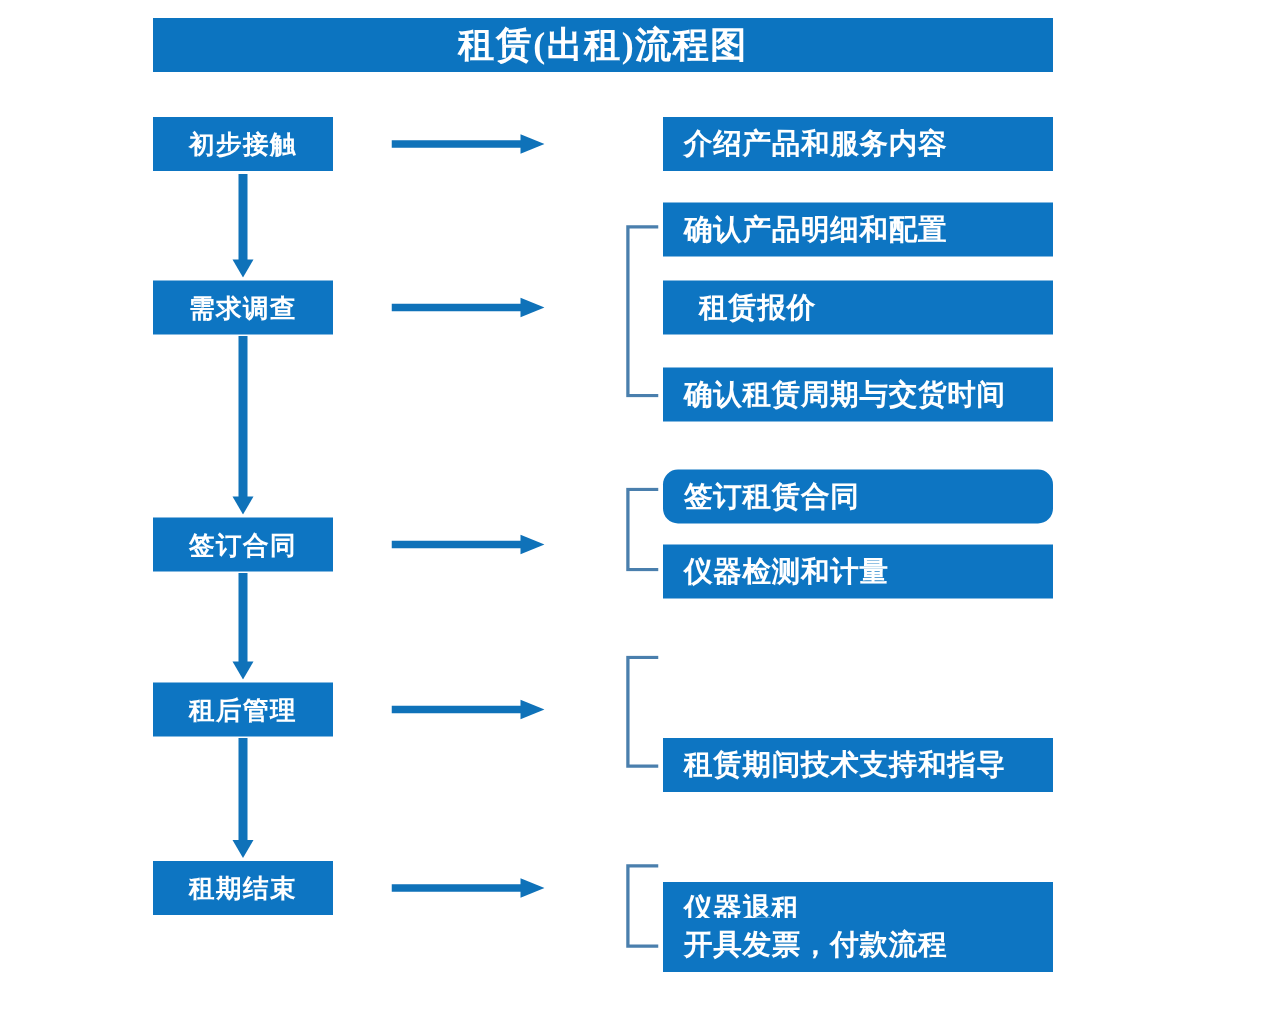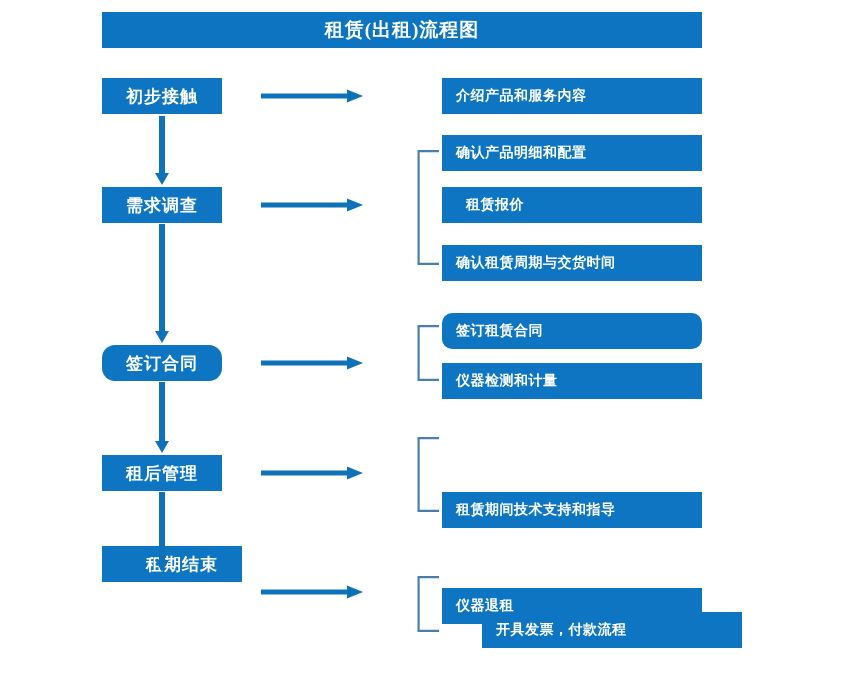--- a/index.html
+++ b/index.html
@@ -25,21 +25,21 @@
     position: absolute;
     left: 102px;
     top: 12px;
     width: 600px;
     height: 36px;
     background: #0c74c0;
     color: #ffffff;
     display: flex;
     align-items: center;
     justify-content: center;
-    font-size: 19px;
+    font-size: 24px;
     font-weight: bold;
     letter-spacing: 1px;
   }
 
   
   .stage-box {
     position: absolute;
     left: 102px;
     width: 120px;
     height: 36px;
@@ -57,21 +57,21 @@
   
   .detail-box {
     position: absolute;
     left: 442px;
     width: 260px;
     height: 36px;
     background: #0d75c2;
     color: #ffffff;
     display: flex;
     align-items: center;
-    font-size: 14px;
+    font-size: 19px;
     font-weight: bold;
     letter-spacing: 0.5px;
     padding-left: 14px;
     box-sizing: border-box;
     white-space: nowrap;
   }
 
   
   .h-arrow {
     position: absolute;
@@ -100,27 +100,27 @@
 <div id="canvas">
 
   <div class="title-bar">租赁(出租)流程图</div>
 
   <div class="stage-box" id="stage-1" style="top: 187px;">
     <span>需求调查</span>
   </div>
   <div class="stage-box" id="stage-0" style="top: 78px;">
     <span>初步接触</span>
   </div>
-  <div class="stage-box" id="stage-2" style="top: 345px; border-radius: 13px;">
+  <div class="stage-box" id="stage-2" style="top: 345px;">
     <span>签订合同</span>
   </div>
   <div class="stage-box" id="stage-3" style="top: 455px;">
     <span>租后管理</span>
   </div>
-  <div class="stage-box" id="stage-4" style="top: 546px; padding-left: 20px;">
+  <div class="stage-box" id="stage-4" style="top: 574px;">
     <span>租期结束</span>
   </div>
 
   <div class="detail-box" id="detail-0" style="top: 78px;">
     <span>介绍产品和服务内容</span>
   </div>
   <div class="detail-box" id="detail-1" style="top: 135px;">
     <span>确认产品明细和配置</span>
   </div>
   <div class="detail-box" id="detail-2" style="top: 187px; padding-left: 24px;">
@@ -134,21 +134,21 @@
   </div>
   <div class="detail-box" id="detail-5" style="top: 363px;">
     <span>仪器检测和计量</span>
   </div>
   <div class="detail-box" id="detail-7" style="top: 492px;">
     <span>租赁期间技术支持和指导</span>
   </div>
   <div class="detail-box" id="detail-8" style="top: 588px;">
     <span>仪器退租</span>
   </div>
-  <div class="detail-box" id="detail-9" style="top: 612px; margin-left: 40px;">
+  <div class="detail-box" id="detail-9" style="top: 612px;">
     <span>开具发票，付款流程</span>
   </div>
 
   <div id="decor-layer">
       <div class="h-arrow" style="top: 88px;">
         <svg class="arrow-svg" viewBox="0 0 102 16" preserveAspectRatio="none">
           <rect x="0" y="5.5" width="90" height="5" fill="#0f72b9"></rect>
           <polygon points="86,1.5 102,8 86,14.5" fill="#0f72b9"></polygon>
         </svg>
       </div>

